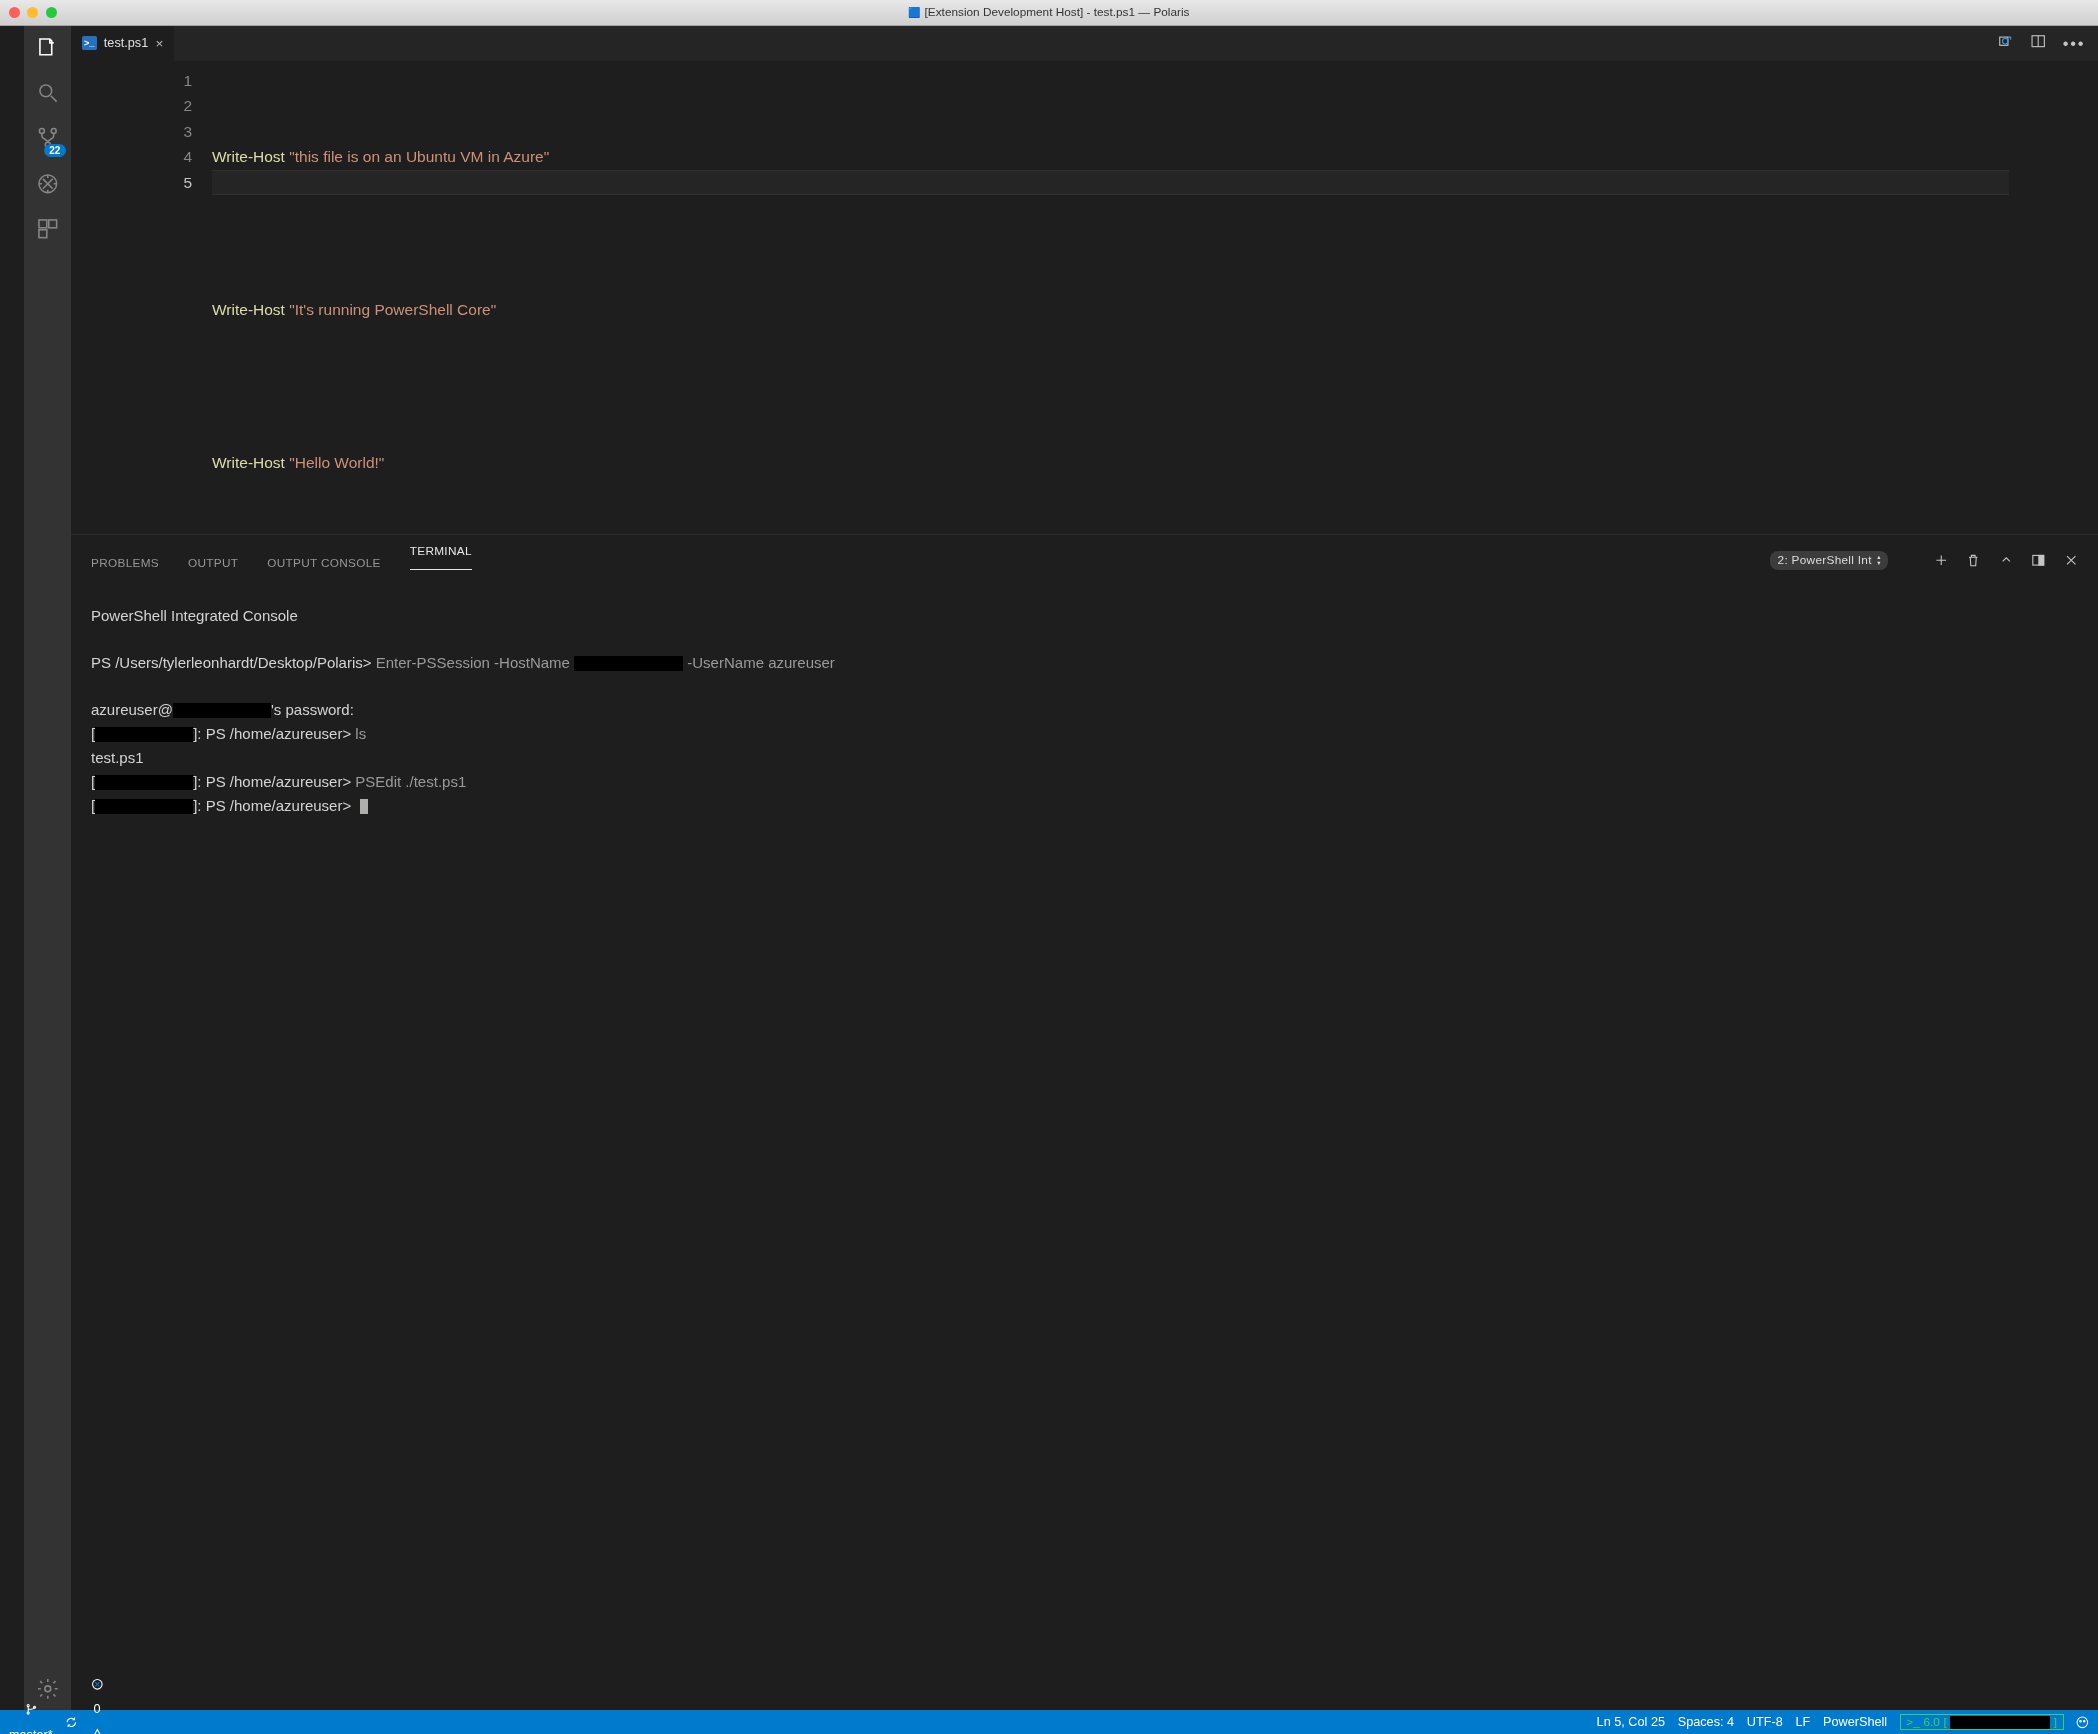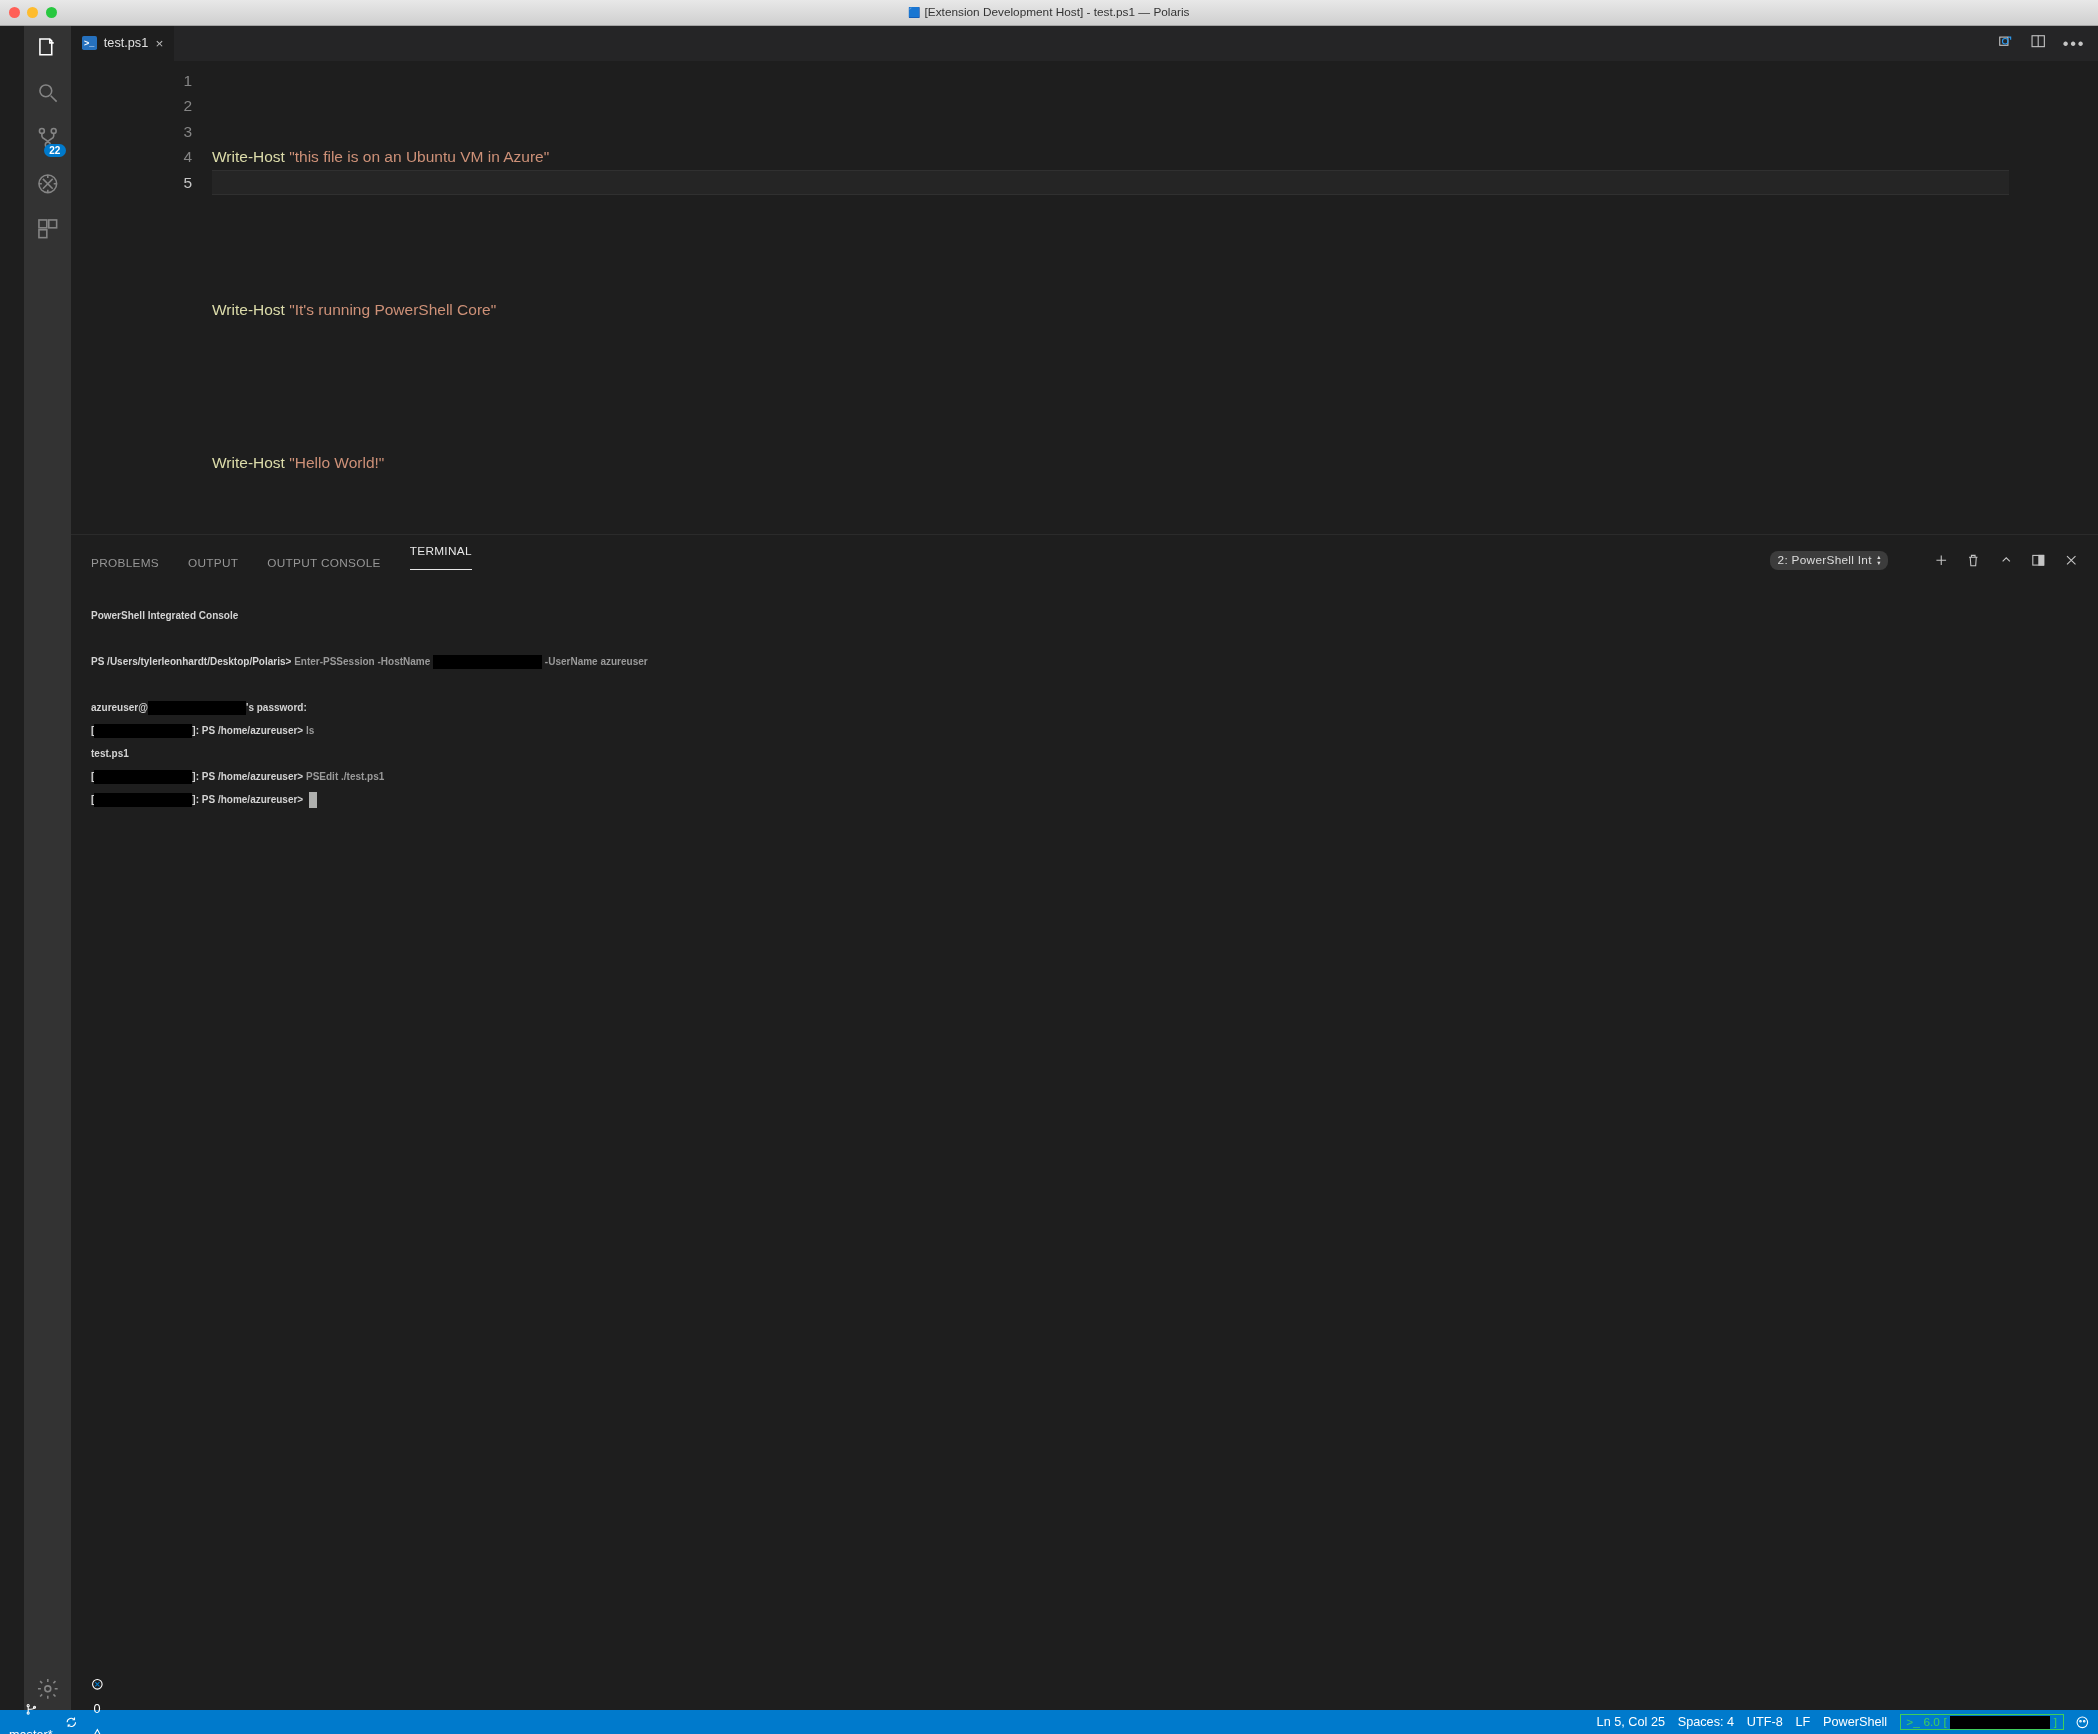--- a/index.html
+++ b/index.html
@@ -50,21 +50,21 @@
   .panel-tabs{ height:35px; display:flex; align-items:flex-end; gap:29px; padding:0 20px; color:#969696; font-size:11.8px; letter-spacing:0.3px;}
   .panel-tabs .pt{ cursor:pointer; }
   .panel-tabs .pt.active{ color:#e7e7e7; border-bottom:0.9px solid #e7e7e7; padding-bottom:11px;}
   .panel-tabs .flex{ flex:1; }
   .term-select{ background:#3c3c3c; color:#ddd; font-size:11.8px; padding:2.7px 7.3px; border:none; border-radius:8px; display:flex; align-items:center; gap:5.5px;}
   .term-select .arr{ display:flex; flex-direction:column; font-size:6.4px; line-height:6.4px;}
   .panel-actions{ display:flex; align-items:center; gap:18px; color:#c5c5c5; margin-left:16.4px;}
   .panel-actions svg{ width:14.5px; height:14.5px; stroke:currentColor; fill:none; stroke-width:1.8;}
 
   
-  .terminal{ flex:1; font-family:Menlo,Consolas,monospace; font-size:10px; color:#d4d4d4; padding:11px 20px; line-height:23px; white-space:pre-wrap; overflow:auto;font-weight:bold;}
+  .terminal{ flex:1; font-family:Menlo,Consolas,monospace; font-size:15px; color:#d4d4d4; padding:11px 20px; line-height:23px; white-space:pre-wrap; overflow:auto;}
   .term-dim{ color:#9a9a9a;}
   .redact{ display:inline-block; width:109px; height:14.5px; background:#000; vertical-align:middle;}
   .redact2{ display:inline-block; width:98px; height:14.5px; background:#000; vertical-align:middle;}
   .cursor{ display:inline-block; width:8.2px; height:15.5px; background:#aeafad; vertical-align:middle;}
 
   
   .status{ height:23.6px; background:#007acc; color:#fff; display:flex; align-items:center; font-size:12.7px; padding:0 9px; gap:12.7px;}
   .status .sitem{ display:flex; align-items:center; gap:12px;flex-direction:column;}
   .status .flex{ flex:1;}
   .status svg{ width:12.7px; height:12.7px; stroke:currentColor; fill:none; stroke-width:2;}

